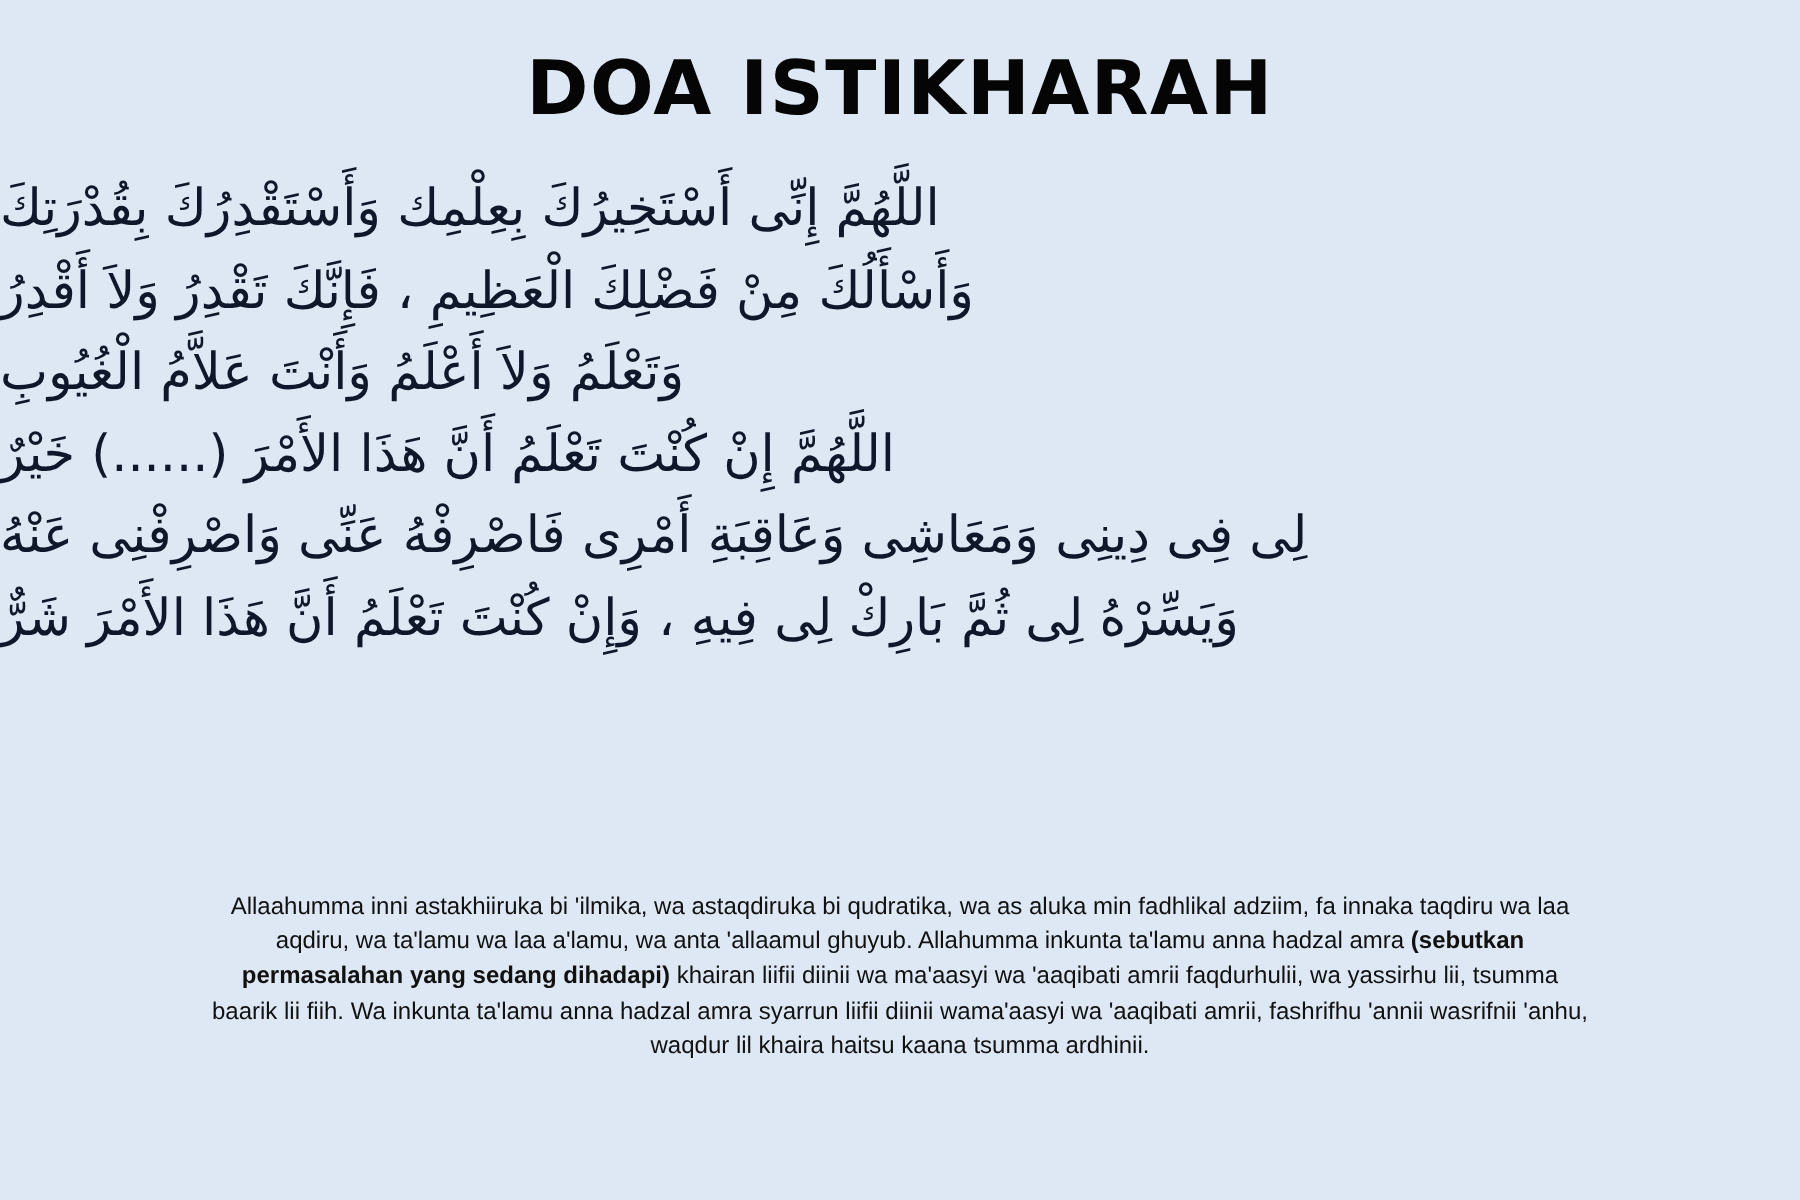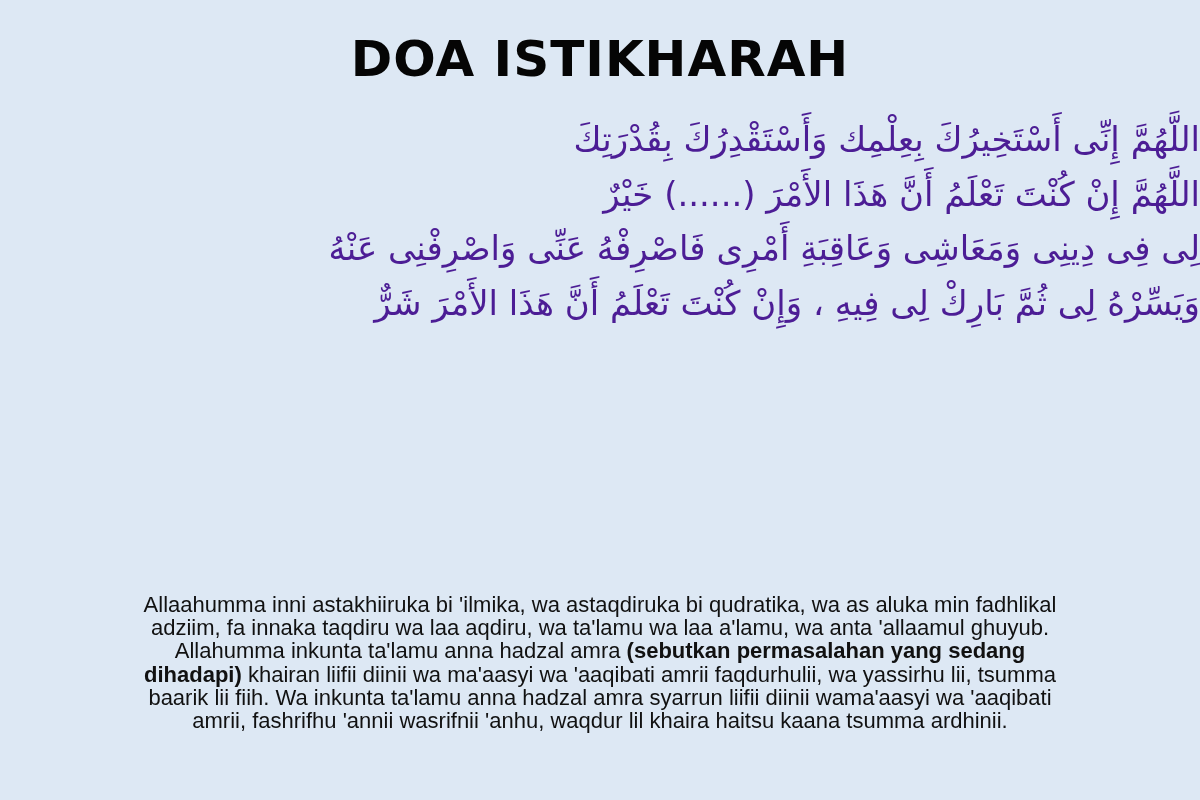--- a/index.html
+++ b/index.html
@@ -33,56 +33,58 @@
       letter-spacing: 1px;
       line-height: 62px;
       color: #050505;
       margin: 0;
     }
     .arabic-block {
       position: absolute;
       top: 112px;
       left: 0;
       width: 1200px;
-      text-align: right;
+      text-align: left;
       direction: rtl;
       font-family: "DejaVu Sans", sans-serif;
       font-size: 34px;
-      color: #4c1d95;
+      color: #0f172a;
     }
     .arabic-line {
       height: 54.5px;
       line-height: 54.5px;
       white-space: nowrap;
     }
     .translit {
       position: absolute;
       top: 593px;
       left: 140px;
       width: 920px;
       text-align: center;
       font-family: "Liberation Sans", sans-serif;
-      font-size: 22px;
+      font-size: 16px;
       line-height: 23.2px;
       color: #111;
       margin: 0;
     }
     .translit b {
       font-weight: bold;
     }
   </style>
 </head>
 <body>
 
 <div class="page">
 
   <h1 class="title">DOA ISTIKHARAH</h1>
 
   <div class="arabic-block">
     <div class="arabic-line">اللَّهُمَّ إِنِّى أَسْتَخِيرُكَ بِعِلْمِك وَأَسْتَقْدِرُكَ بِقُدْرَتِكَ</div>
+    <div class="arabic-line">وَأَسْأَلُكَ مِنْ فَضْلِكَ الْعَظِيمِ ، فَإِنَّكَ تَقْدِرُ وَلاَ أَقْدِرُ</div>
+    <div class="arabic-line">وَتَعْلَمُ وَلاَ أَعْلَمُ وَأَنْتَ عَلاَّمُ الْغُيُوبِ</div>
     <div class="arabic-line">اللَّهُمَّ إِنْ كُنْتَ تَعْلَمُ أَنَّ هَذَا الأَمْرَ (......) خَيْرٌ</div>
     <div class="arabic-line">لِى فِى دِينِى وَمَعَاشِى وَعَاقِبَةِ أَمْرِى فَاصْرِفْهُ عَنِّى وَاصْرِفْنِى عَنْهُ</div>
     <div class="arabic-line">وَيَسِّرْهُ لِى ثُمَّ بَارِكْ لِى فِيهِ ، وَإِنْ كُنْتَ تَعْلَمُ أَنَّ هَذَا الأَمْرَ شَرٌّ</div>
   </div>
 
   <p class="translit"><span>Allaahumma inni astakhiiruka bi 'ilmika, wa astaqdiruka bi qudratika, wa as aluka min fadhlikal adziim, fa innaka taqdiru wa laa aqdiru, wa ta'lamu wa laa a'lamu, wa anta 'allaamul ghuyub. Allahumma inkunta ta'lamu anna hadzal amra </span><b>(sebutkan permasalahan yang sedang dihadapi)</b><span> khairan liifii diinii wa ma'aasyi wa 'aaqibati amrii faqdurhulii, wa yassirhu lii, tsumma baarik lii fiih. Wa inkunta ta'lamu anna hadzal amra syarrun liifii diinii wama'aasyi wa 'aaqibati amrii, fashrifhu 'annii wasrifnii 'anhu, waqdur lil khaira haitsu kaana tsumma ardhinii.</span></p>
 
 </div>
 
 </body></html>

